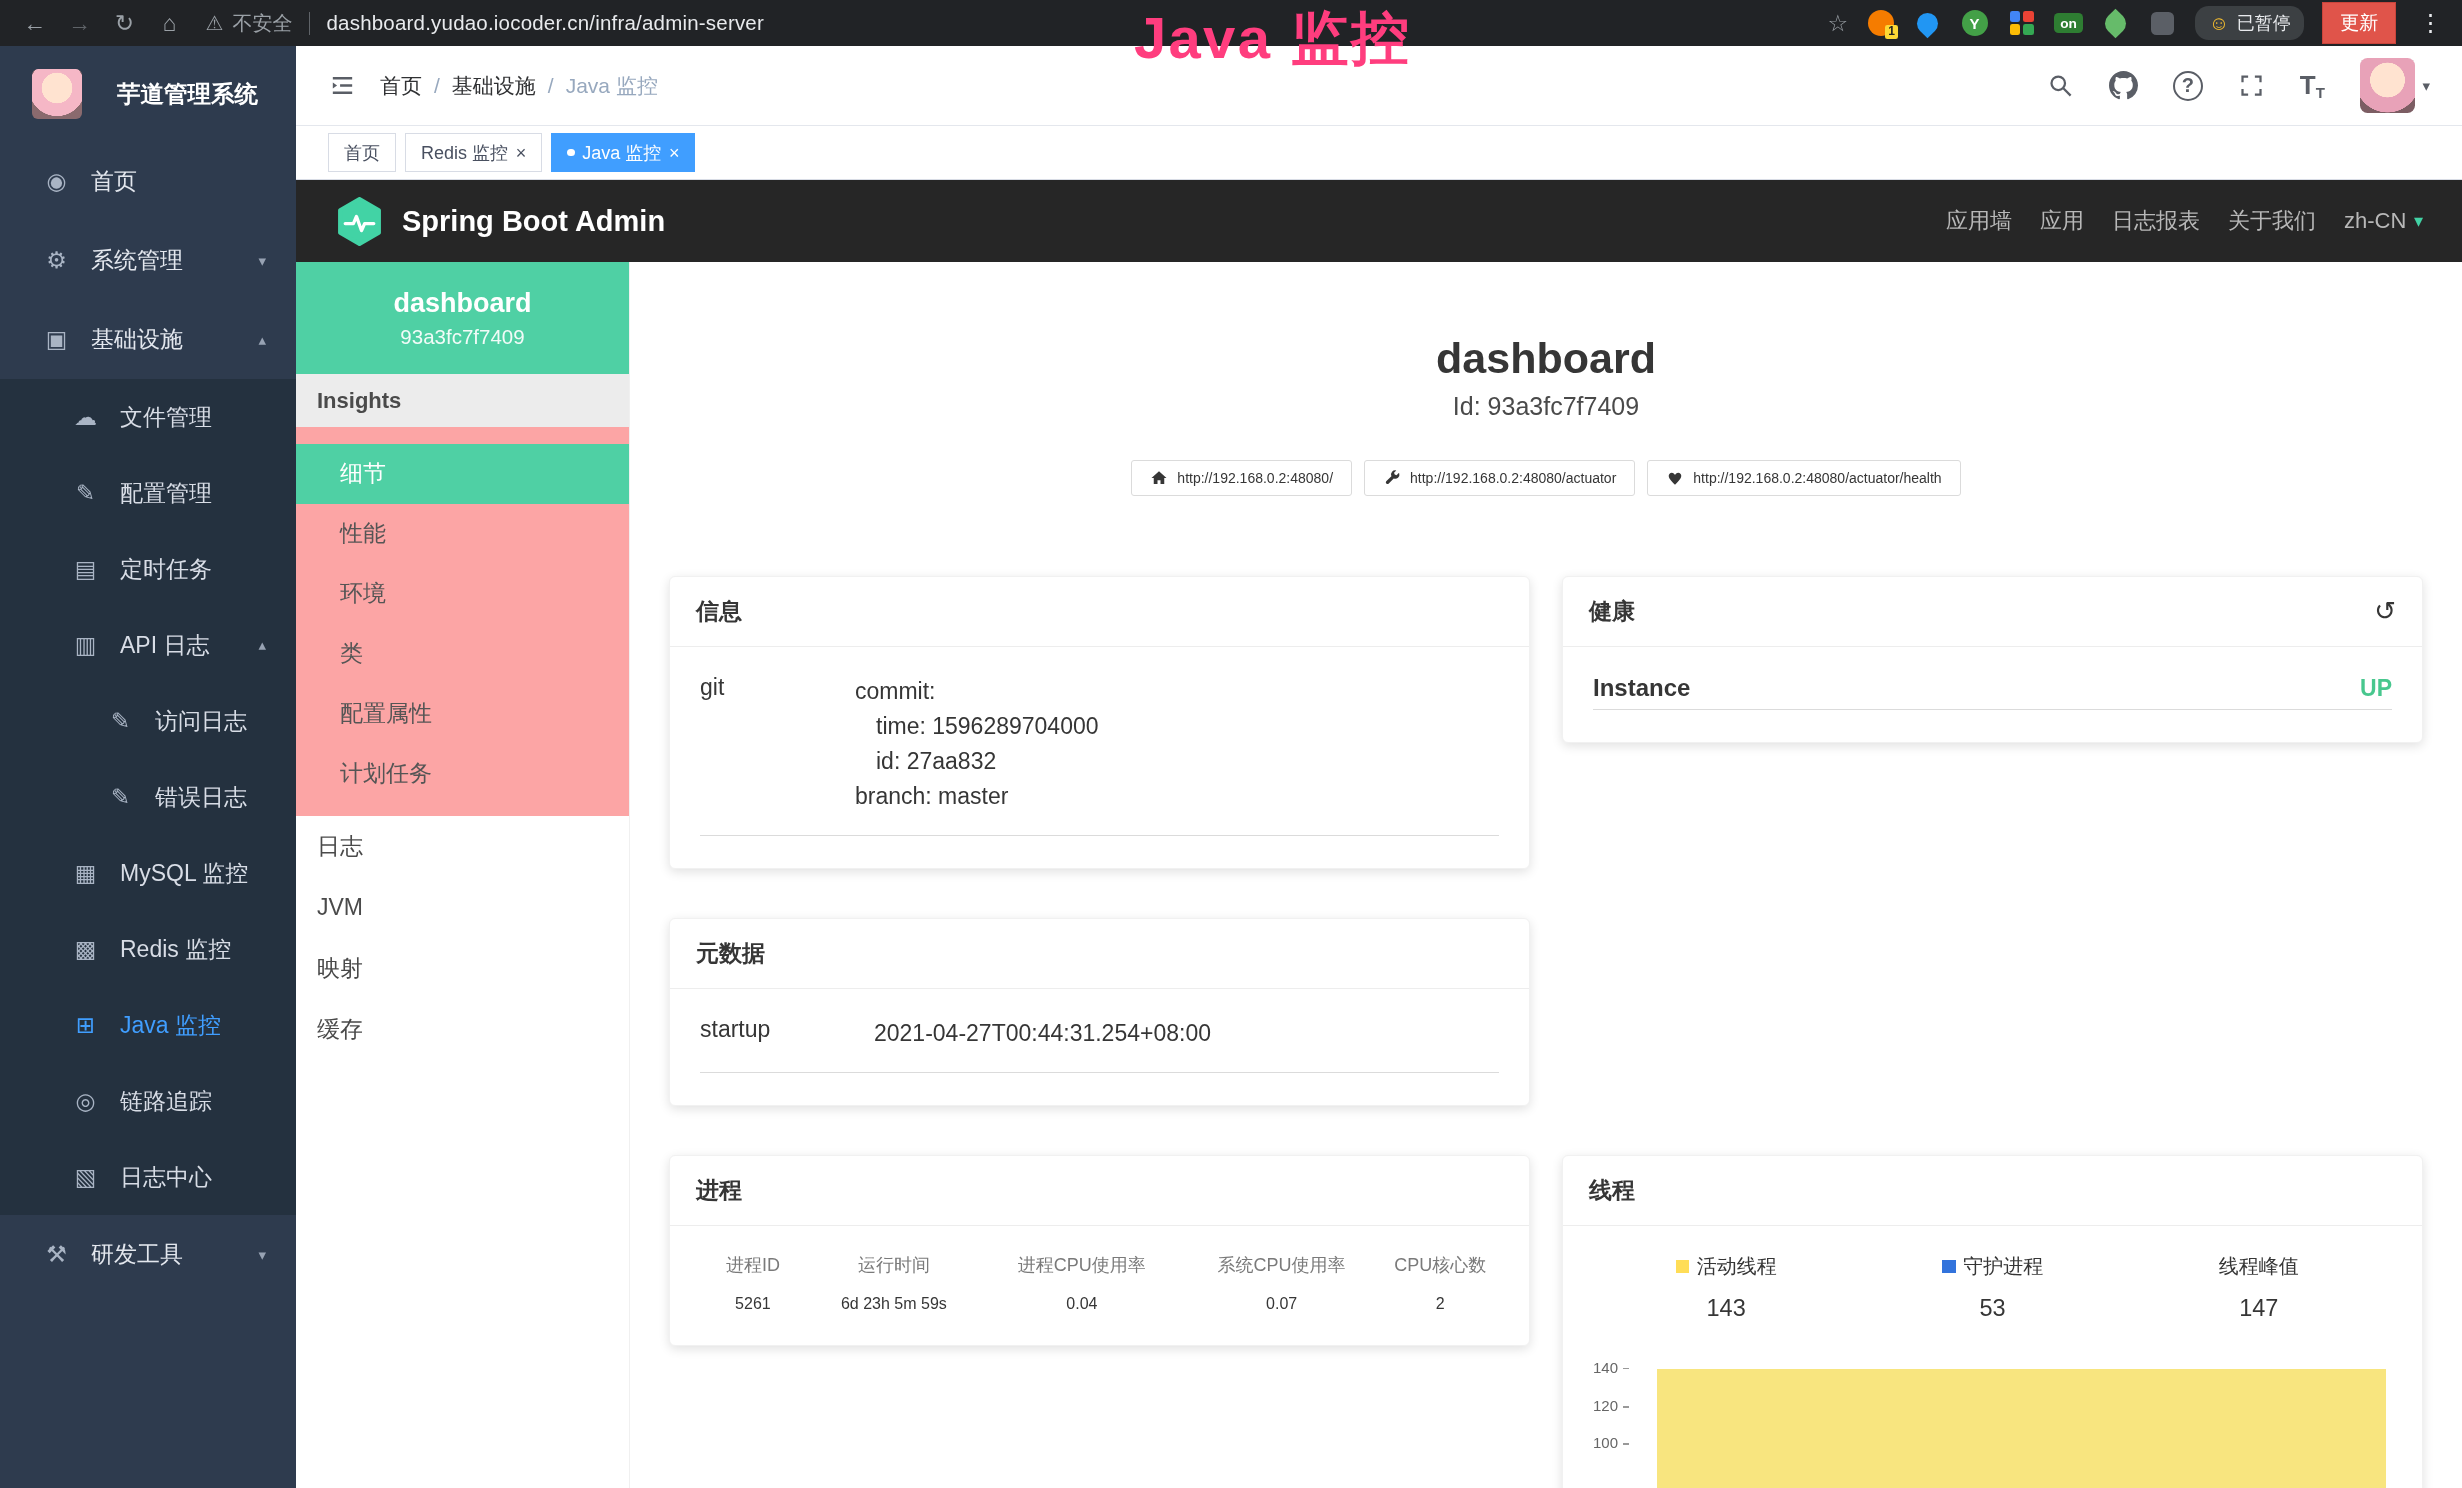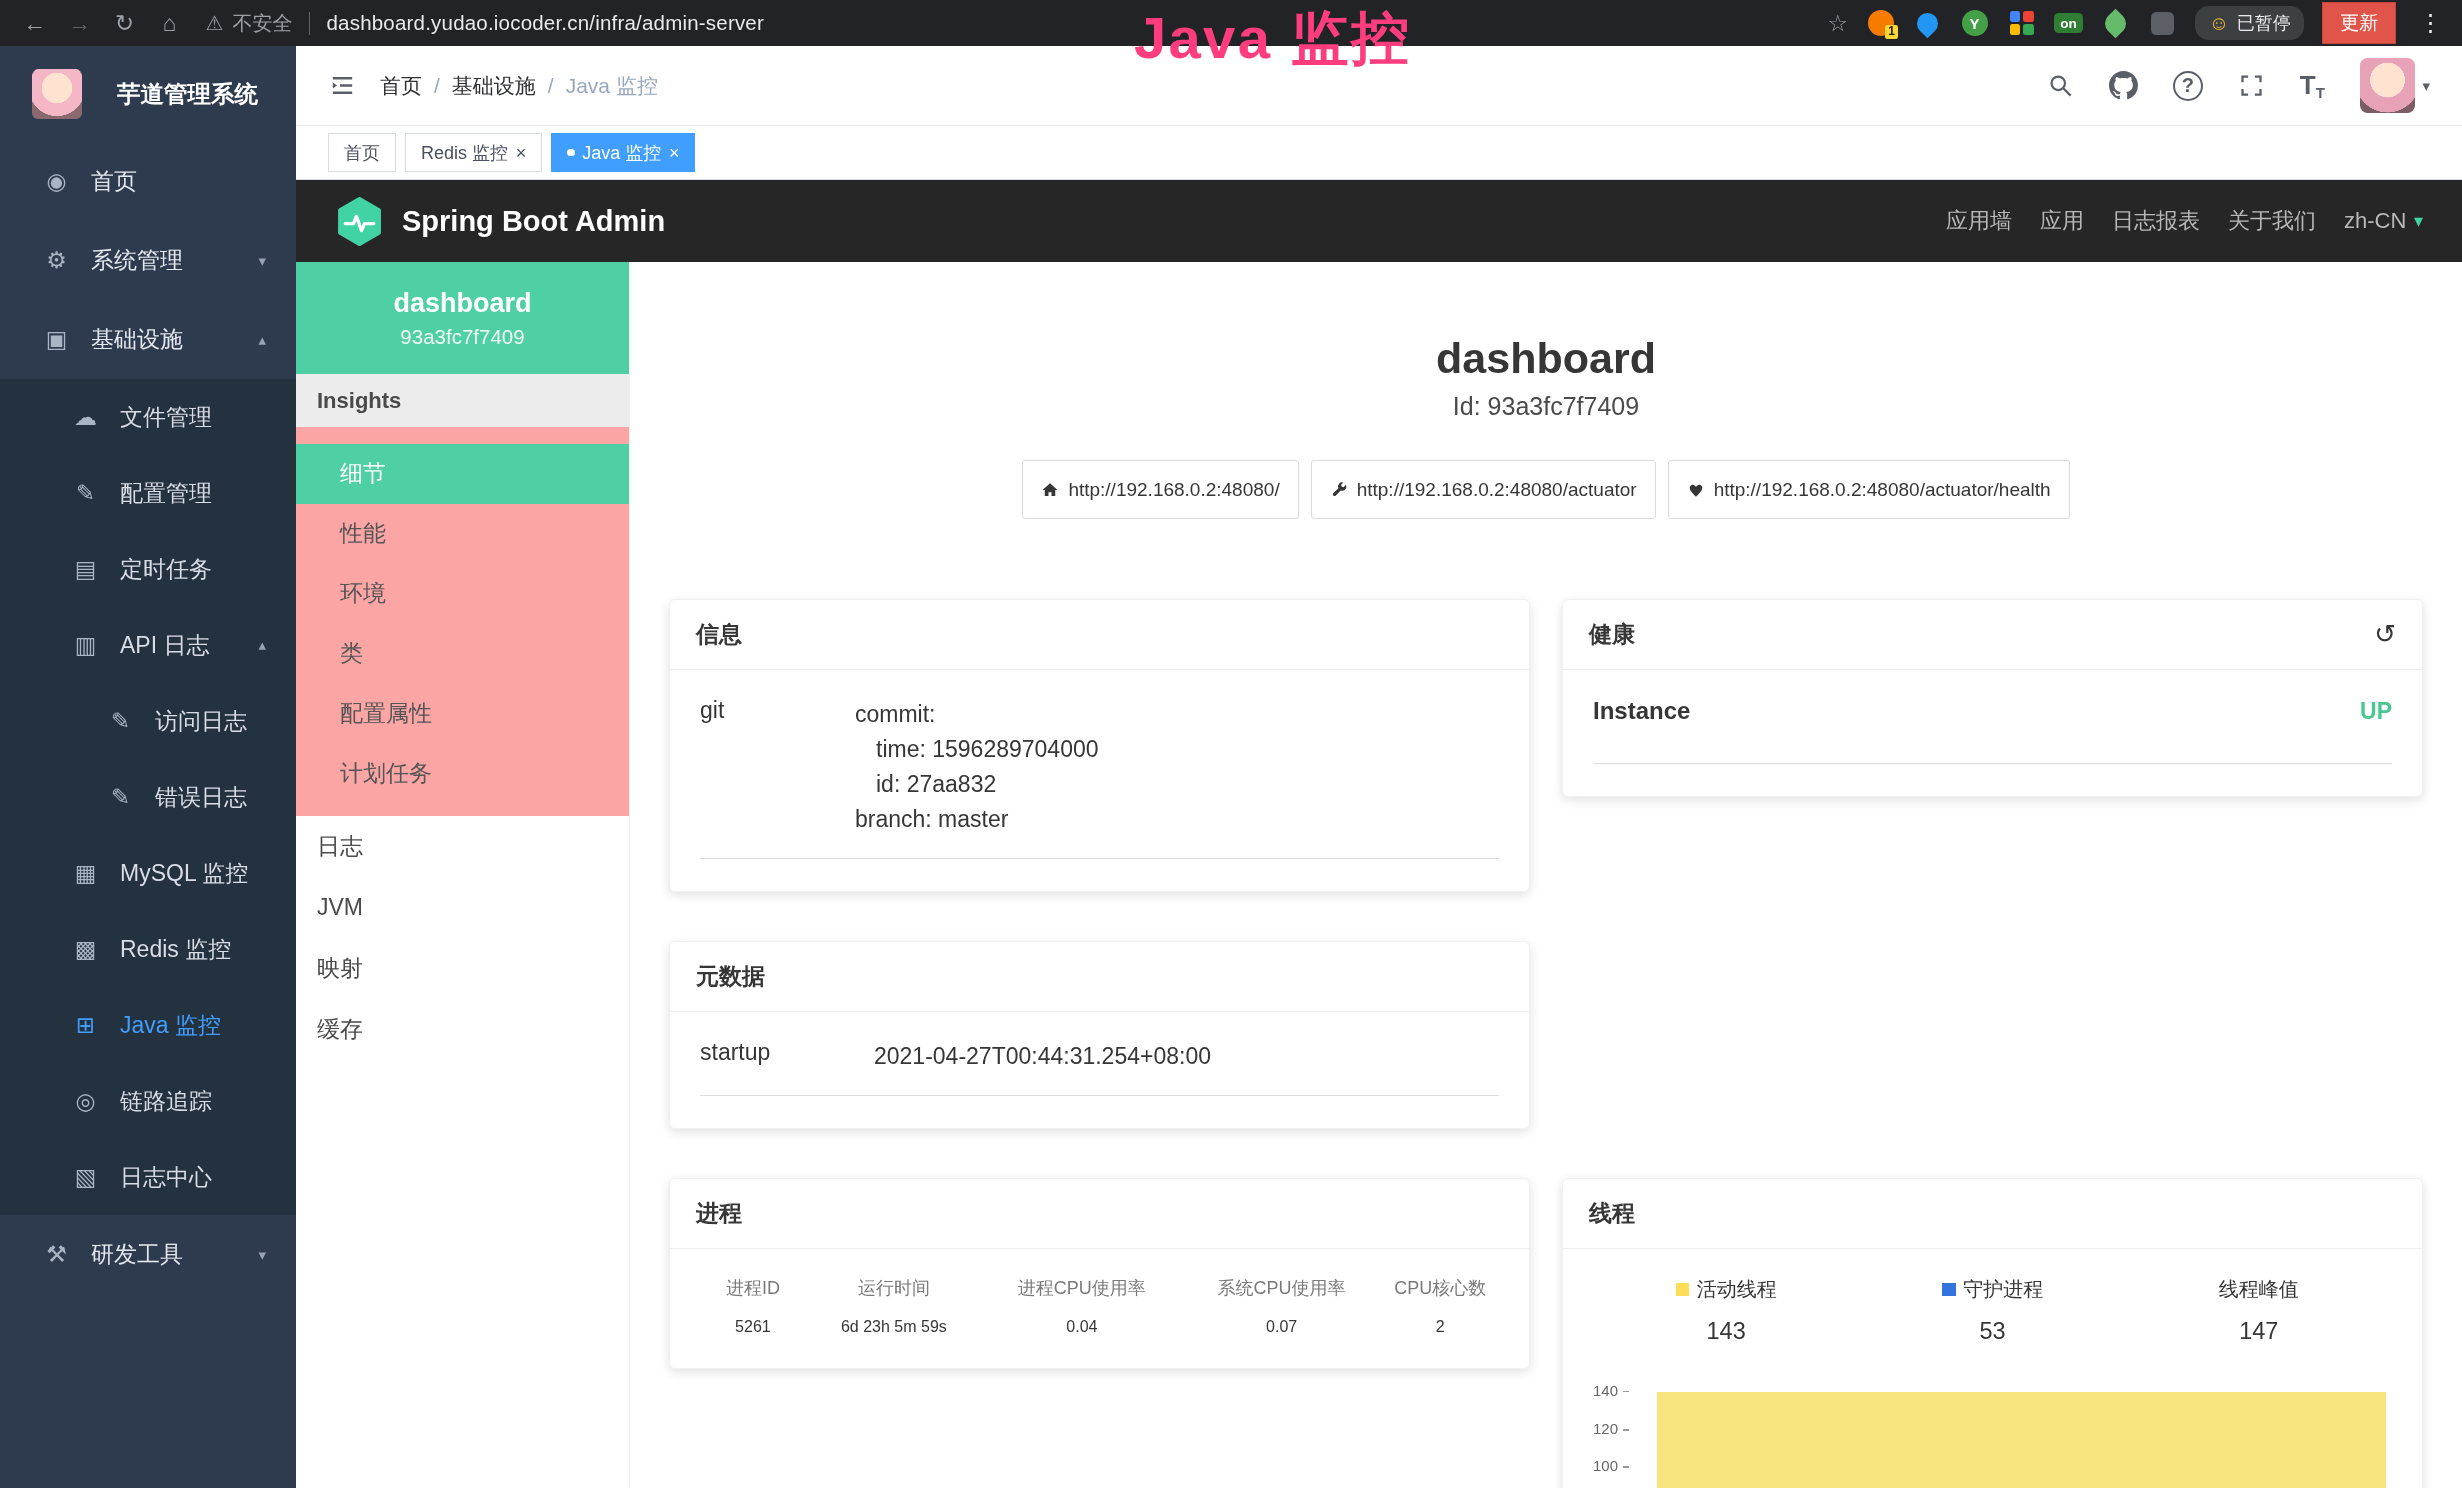--- a/index.html
+++ b/index.html
@@ -108,39 +108,39 @@
   .ins-list { background:#fca5a5; padding:16.7px 0 12px; }
   .ins-item { height:60px; display:flex; align-items:center; padding-left:44px; font-size:23px; color:#555; cursor:pointer; }
   .ins-item.active { background:#4fd0a4; color:#fff; }
   .oth-item { height:61px; display:flex; align-items:center; padding-left:21px; font-size:23px; color:#4a4a4a; cursor:pointer; }
 
   
   .sba-main { flex:1; min-width:0; overflow:hidden; padding-bottom:30px; }
   .big-title { margin-top:72px; text-align:center; font-size:43px; font-weight:600; color:#363636; }
   .sub-title { margin-top:9px; text-align:center; font-size:25px; color:#4a4a4a; }
   .links-row { margin-top:39px; display:flex; justify-content:center; gap:12px; }
-  .lnk { display:flex; align-items:center; gap:9px; height:59px; padding:8px 18px; background:#fff;
-      border:0.8px solid #dbdbdb; border-radius:3px; font-size:19px; color:#363636; cursor:pointer; }
+  .lnk { display:flex; align-items:center; gap:9px; height:36px; padding:8px 18px; background:#fff;
+      border:0.8px solid #dbdbdb; border-radius:3px; font-size:14px; color:#363636; cursor:pointer; }
   .lnk svg { flex-shrink:0; }
 
   .cards { margin-top:80px; padding:0 39px; display:grid; grid-template-columns:1fr 1fr;
       column-gap:32px; row-gap:49px; align-items:start; }
   .card { background:#fff; border:0.8px solid #f1f1f1; border-radius:6px; box-shadow:0 3px 10.6px rgba(10,10,10,.12); }
   .card-h { display:flex; align-items:center; justify-content:space-between; padding:19px 26px;
       font-size:23px; font-weight:bold; color:#363636; border-bottom:0.8px solid #ededed; }
   .card-b { padding:27px 30px 32px; }
   .hist { font-size:26px; color:#363636; font-weight:normal; cursor:pointer; }
 
   .kv-row { display:flex; border-bottom:0.8px solid #dbdbdb; padding-bottom:21px; }
   .kv-k { width:155px; flex-shrink:0; font-size:23px; color:#363636; }
   .kv-v { font-size:23px; color:#363636; line-height:35px; }
   .kv-v .ind { padding-left:21px; }
   .meta-k { width:174px; }
   .health-row { display:flex; align-items:center; justify-content:space-between;
-      border-bottom:0.8px solid #dbdbdb; padding-bottom:38px; }
+      border-bottom:0.8px solid #dbdbdb; padding-bottom:7px; }
   .health-name { font-size:24px; font-weight:bold; color:#363636; }
   .status-up { font-size:23px; font-weight:bold; color:#48c78e; }
 
   .proc-grid { display:grid; grid-template-columns:.9fr 1.5fr 1.7fr 1.7fr 1fr; row-gap:18px; text-align:center; }
   .ph { font-size:18px; color:#7a7a7a; }
   .pv { font-size:16px; color:#363636; }
 
   .leg-grid { display:grid; grid-template-columns:1fr 1fr 1fr; row-gap:15px; text-align:center; }
   .lh { display:flex; align-items:center; justify-content:center; gap:7.6px; font-size:20px; color:#363636; }
   .sq { width:13.7px; height:13.7px; display:inline-block; }

